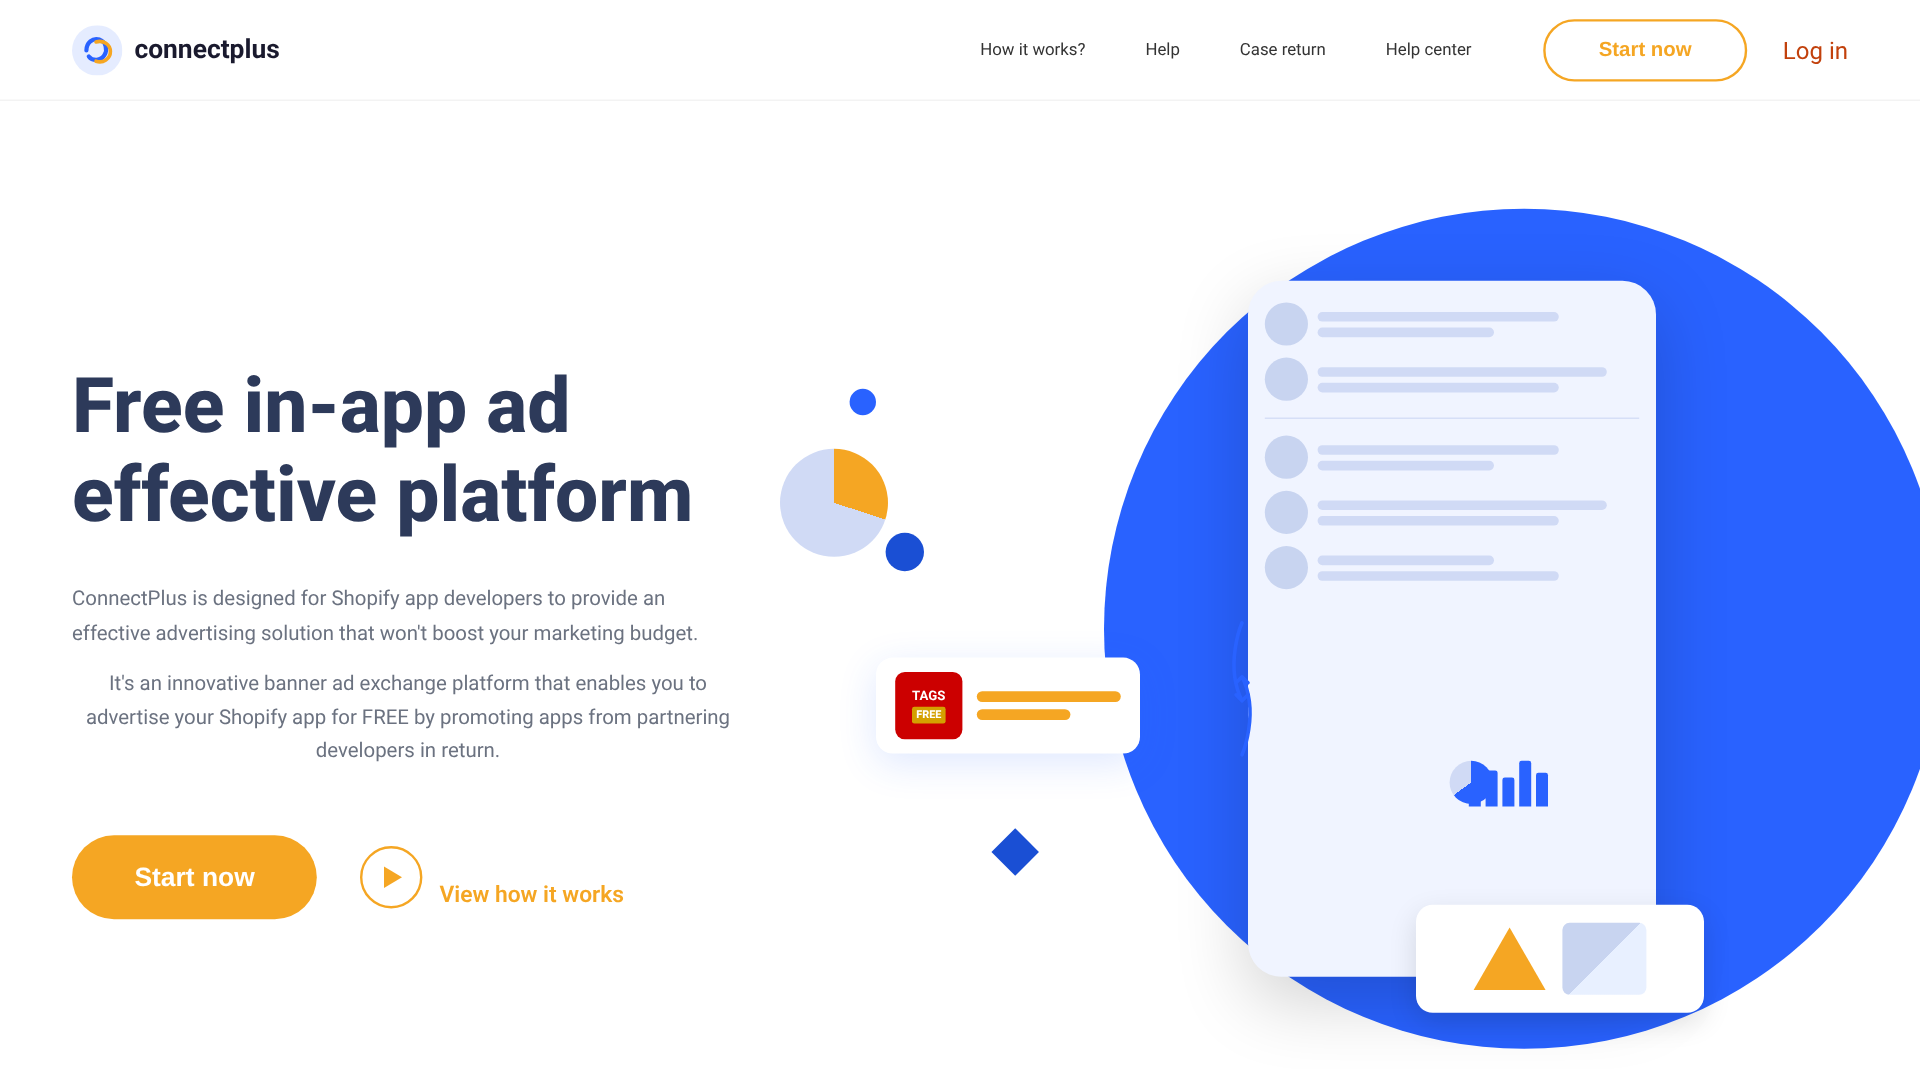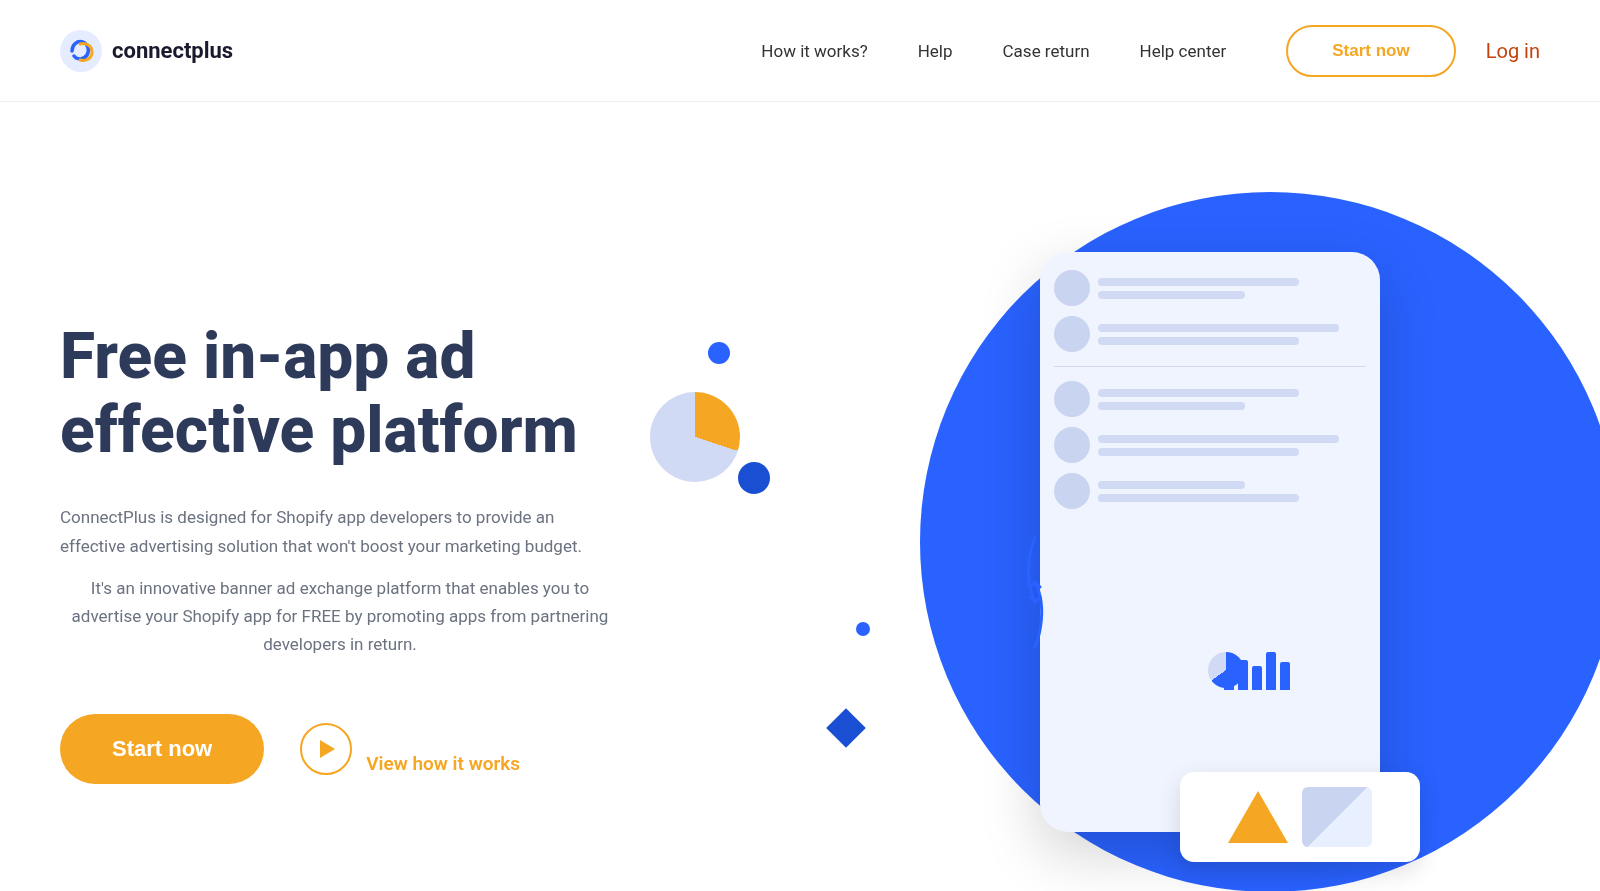--- a/index.html
+++ b/index.html
@@ -3,21 +3,21 @@
   <meta charset="utf-8">
   <style>
     * { margin: 0; padding: 0; box-sizing: border-box; }
     body { font-family: -apple-system, BlinkMacSystemFont, 'Segoe UI', Roboto, sans-serif; background: #fff; overflow-x: hidden; width: 1600px; min-height: 891px; }
 
     
     .navbar {
       display: flex;
       align-items: center;
       padding: 0 60px;
-      height: 102px;
+      height: 84px;
       border-bottom: 1px solid #f0f0f0;
     }
     .logo-area {
       display: flex;
       align-items: center;
       gap: 10px;
       margin-right: auto;
     }
     .logo-icon {
       width: 42px;
@@ -28,21 +28,21 @@
       font-weight: 700;
       color: #1a1a2e;
     }
     .nav-links {
       display: flex;
       align-items: center;
       gap: 50px;
       margin-right: 60px;
     }
     .nav-link {
-      font-size: 17px;
+      font-size: 14px;
       color: #333;
       text-decoration: none;
       cursor: pointer;
     }
     .btn-start-nav {
       border: 2.5px solid #f5a623;
       border-radius: 40px;
       background: transparent;
       color: #f5a623;
       font-size: 17px;
@@ -496,19 +496,29 @@
 
 
     <svg class="arrow-down" style="right:480px;top:50%;transform:translateY(-10%);" width="50" height="100" viewBox="0 0 50 100">
       <path d="M25 5 C25 5 10 40 25 70 L20 65 M25 70 L30 65" stroke="#2962ff" stroke-width="3" fill="none" stroke-linecap="round" stroke-linejoin="round"></path>
     </svg>
 
     <svg class="arrow-up" style="right:480px;top:50%;transform:translateY(10%);" width="50" height="100" viewBox="0 0 50 100">
       <path d="M25 95 C25 95 40 60 25 30 L30 35 M25 30 L20 35" stroke="#2962ff" stroke-width="3" fill="none" stroke-linecap="round" stroke-linejoin="round"></path>
     </svg>
 
+    <div class="tags-card">
+      <div class="tags-icon">
+        <span class="tags-icon-text">TAGS</span>
+        <span class="tags-icon-free">FREE</span>
+      </div>
+      <div class="tags-lines">
+        <div class="tags-line"></div>
+        <div class="tags-line short"></div>
+      </div>
+    </div>
 
     <div class="bottom-card">
       <div class="bottom-card-tri"></div>
       <div class="bottom-card-img"></div>
     </div>
   </div>
 </section>
 
 </body></html>

